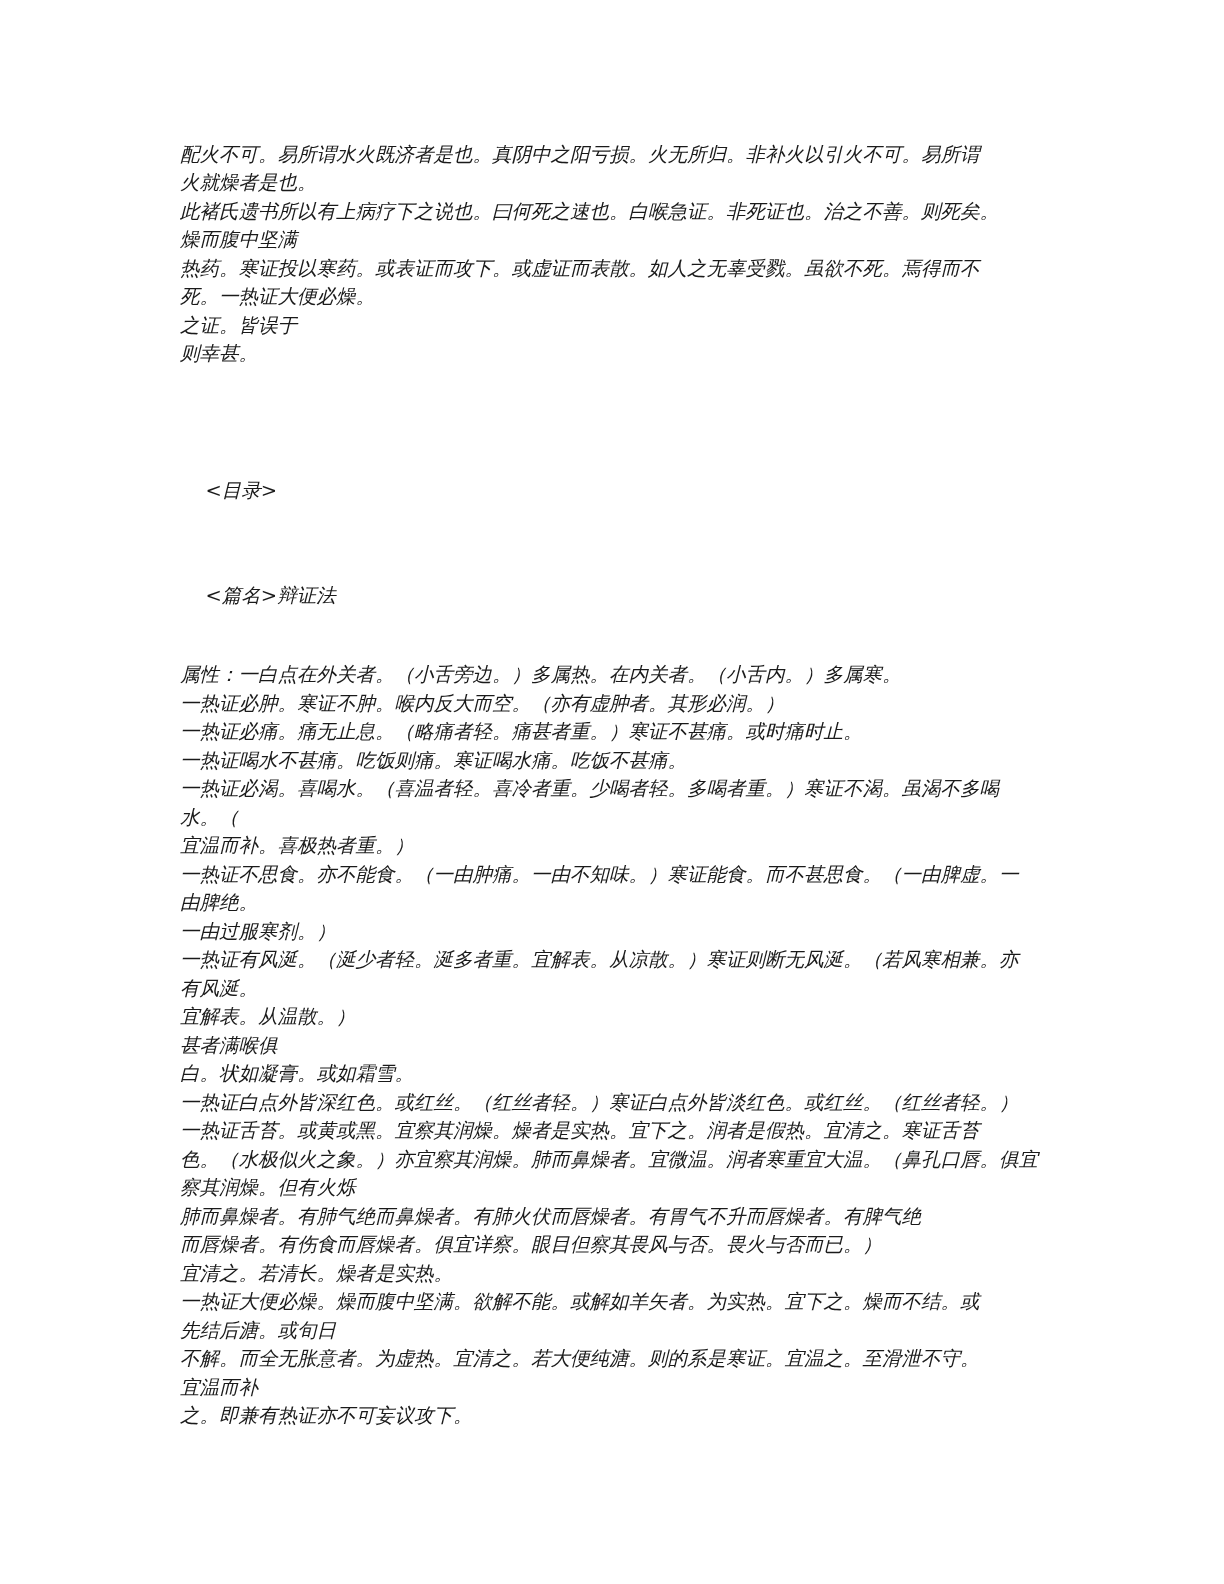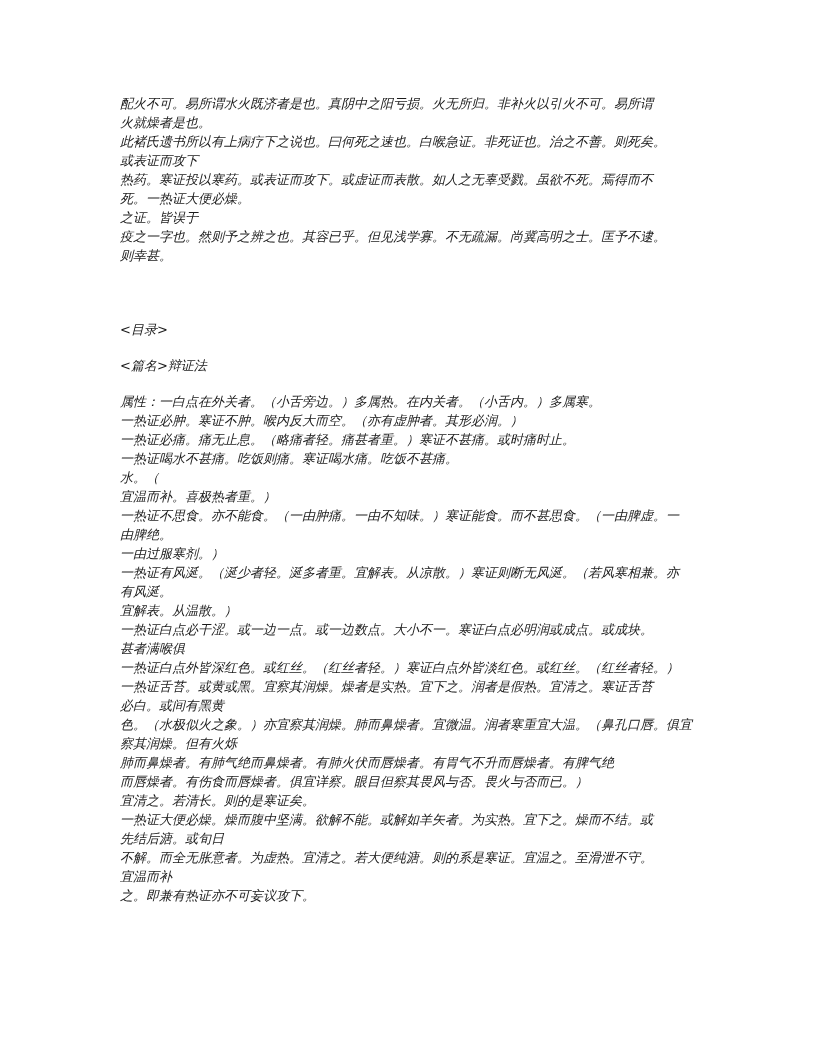--- a/index.html
+++ b/index.html
@@ -25,71 +25,70 @@
       font-style: italic;
     }
     .line {
       display: block;
       white-space: pre-wrap;
       word-break: break-all;
       margin: 0;
     }
     .spacer-large { height: 55px; }
     .spacer-mid { height: 17px; }
-    .heading-line { display: block; margin: 0; }
+    .heading-line { display: block; margin: 17px; }
   </style>
 </head>
 <body>
 
 <div class="page">
   <div>
     <span class="line">配火不可。易所谓水火既济者是也。真阴中之阳亏损。火无所归。非补火以引火不可。易所谓</span>
     <span class="line">火就燥者是也。</span>
     <span class="line">此褚氏遗书所以有上病疗下之说也。曰何死之速也。白喉急证。非死证也。治之不善。则死矣。</span>
-    <span class="line">或表证而攻下</span>
+    <span class="line">燥而腹中坚满</span>
     <span class="line">热药。寒证投以寒药。或表证而攻下。或虚证而表散。如人之无辜受戮。虽欲不死。焉得而不</span>
     <span class="line">死。一热证大便必燥。</span>
     <span class="line">之证。皆误于</span>
-    <span class="line">疫之一字也。然则予之辨之也。其容已乎。但见浅学寡。不无疏漏。尚冀高明之士。匡予不逮。</span>
     <span class="line">则幸甚。</span>
   </div>
 
   <div class="spacer-large"></div>
 
   <span class="heading-line">&lt;目录&gt;</span>
 
   <div class="spacer-mid"></div>
 
   <span class="heading-line">&lt;篇名&gt;辩证法</span>
 
   <div class="spacer-mid"></div>
 
   <div>
     <span class="line">属性：一白点在外关者。（小舌旁边。）多属热。在内关者。（小舌内。）多属寒。</span>
     <span class="line">一热证必肿。寒证不肿。喉内反大而空。（亦有虚肿者。其形必润。）</span>
     <span class="line">一热证必痛。痛无止息。（略痛者轻。痛甚者重。）寒证不甚痛。或时痛时止。</span>
     <span class="line">一热证喝水不甚痛。吃饭则痛。寒证喝水痛。吃饭不甚痛。</span>
+    <span class="line">一热证必渴。喜喝水。（喜温者轻。喜冷者重。少喝者轻。多喝者重。）寒证不渴。虽渴不多喝</span>
     <span class="line">水。（</span>
     <span class="line">宜温而补。喜极热者重。）</span>
     <span class="line">一热证不思食。亦不能食。（一由肿痛。一由不知味。）寒证能食。而不甚思食。（一由脾虚。一</span>
     <span class="line">由脾绝。</span>
     <span class="line">一由过服寒剂。）</span>
     <span class="line">一热证有风涎。（涎少者轻。涎多者重。宜解表。从凉散。）寒证则断无风涎。（若风寒相兼。亦</span>
     <span class="line">有风涎。</span>
     <span class="line">宜解表。从温散。）</span>
-    <span class="line">一热证白点必干涩。或一边一点。或一边数点。大小不一。寒证白点必明润或成点。或成块。</span>
     <span class="line">甚者满喉俱</span>
+    <span class="line">白。状如凝膏。或如霜雪。</span>
     <span class="line">一热证白点外皆深红色。或红丝。（红丝者轻。）寒证白点外皆淡红色。或红丝。（红丝者轻。）</span>
     <span class="line">一热证舌苔。或黄或黑。宜察其润燥。燥者是实热。宜下之。润者是假热。宜清之。寒证舌苔</span>
-    <span class="line">必白。或间有黑黄</span>
     <span class="line">色。（水极似火之象。）亦宜察其润燥。肺而鼻燥者。宜微温。润者寒重宜大温。（鼻孔口唇。俱宜</span>
     <span class="line">察其润燥。但有火烁</span>
     <span class="line">肺而鼻燥者。有肺气绝而鼻燥者。有肺火伏而唇燥者。有胃气不升而唇燥者。有脾气绝</span>
     <span class="line">而唇燥者。有伤食而唇燥者。俱宜详察。眼目但察其畏风与否。畏火与否而已。）</span>
-    <span class="line">宜清之。若清长。则的是寒证矣。</span>
+    <span class="line">宜清之。若清长。燥者是实热。</span>
     <span class="line">一热证大便必燥。燥而腹中坚满。欲解不能。或解如羊矢者。为实热。宜下之。燥而不结。或</span>
     <span class="line">先结后溏。或旬日</span>
     <span class="line">不解。而全无胀意者。为虚热。宜清之。若大便纯溏。则的系是寒证。宜温之。至滑泄不守。</span>
     <span class="line">宜温而补</span>
     <span class="line">之。即兼有热证亦不可妄议攻下。</span>
     <span class="line"></span>
   </div>
 </div>
 
 </body></html>

